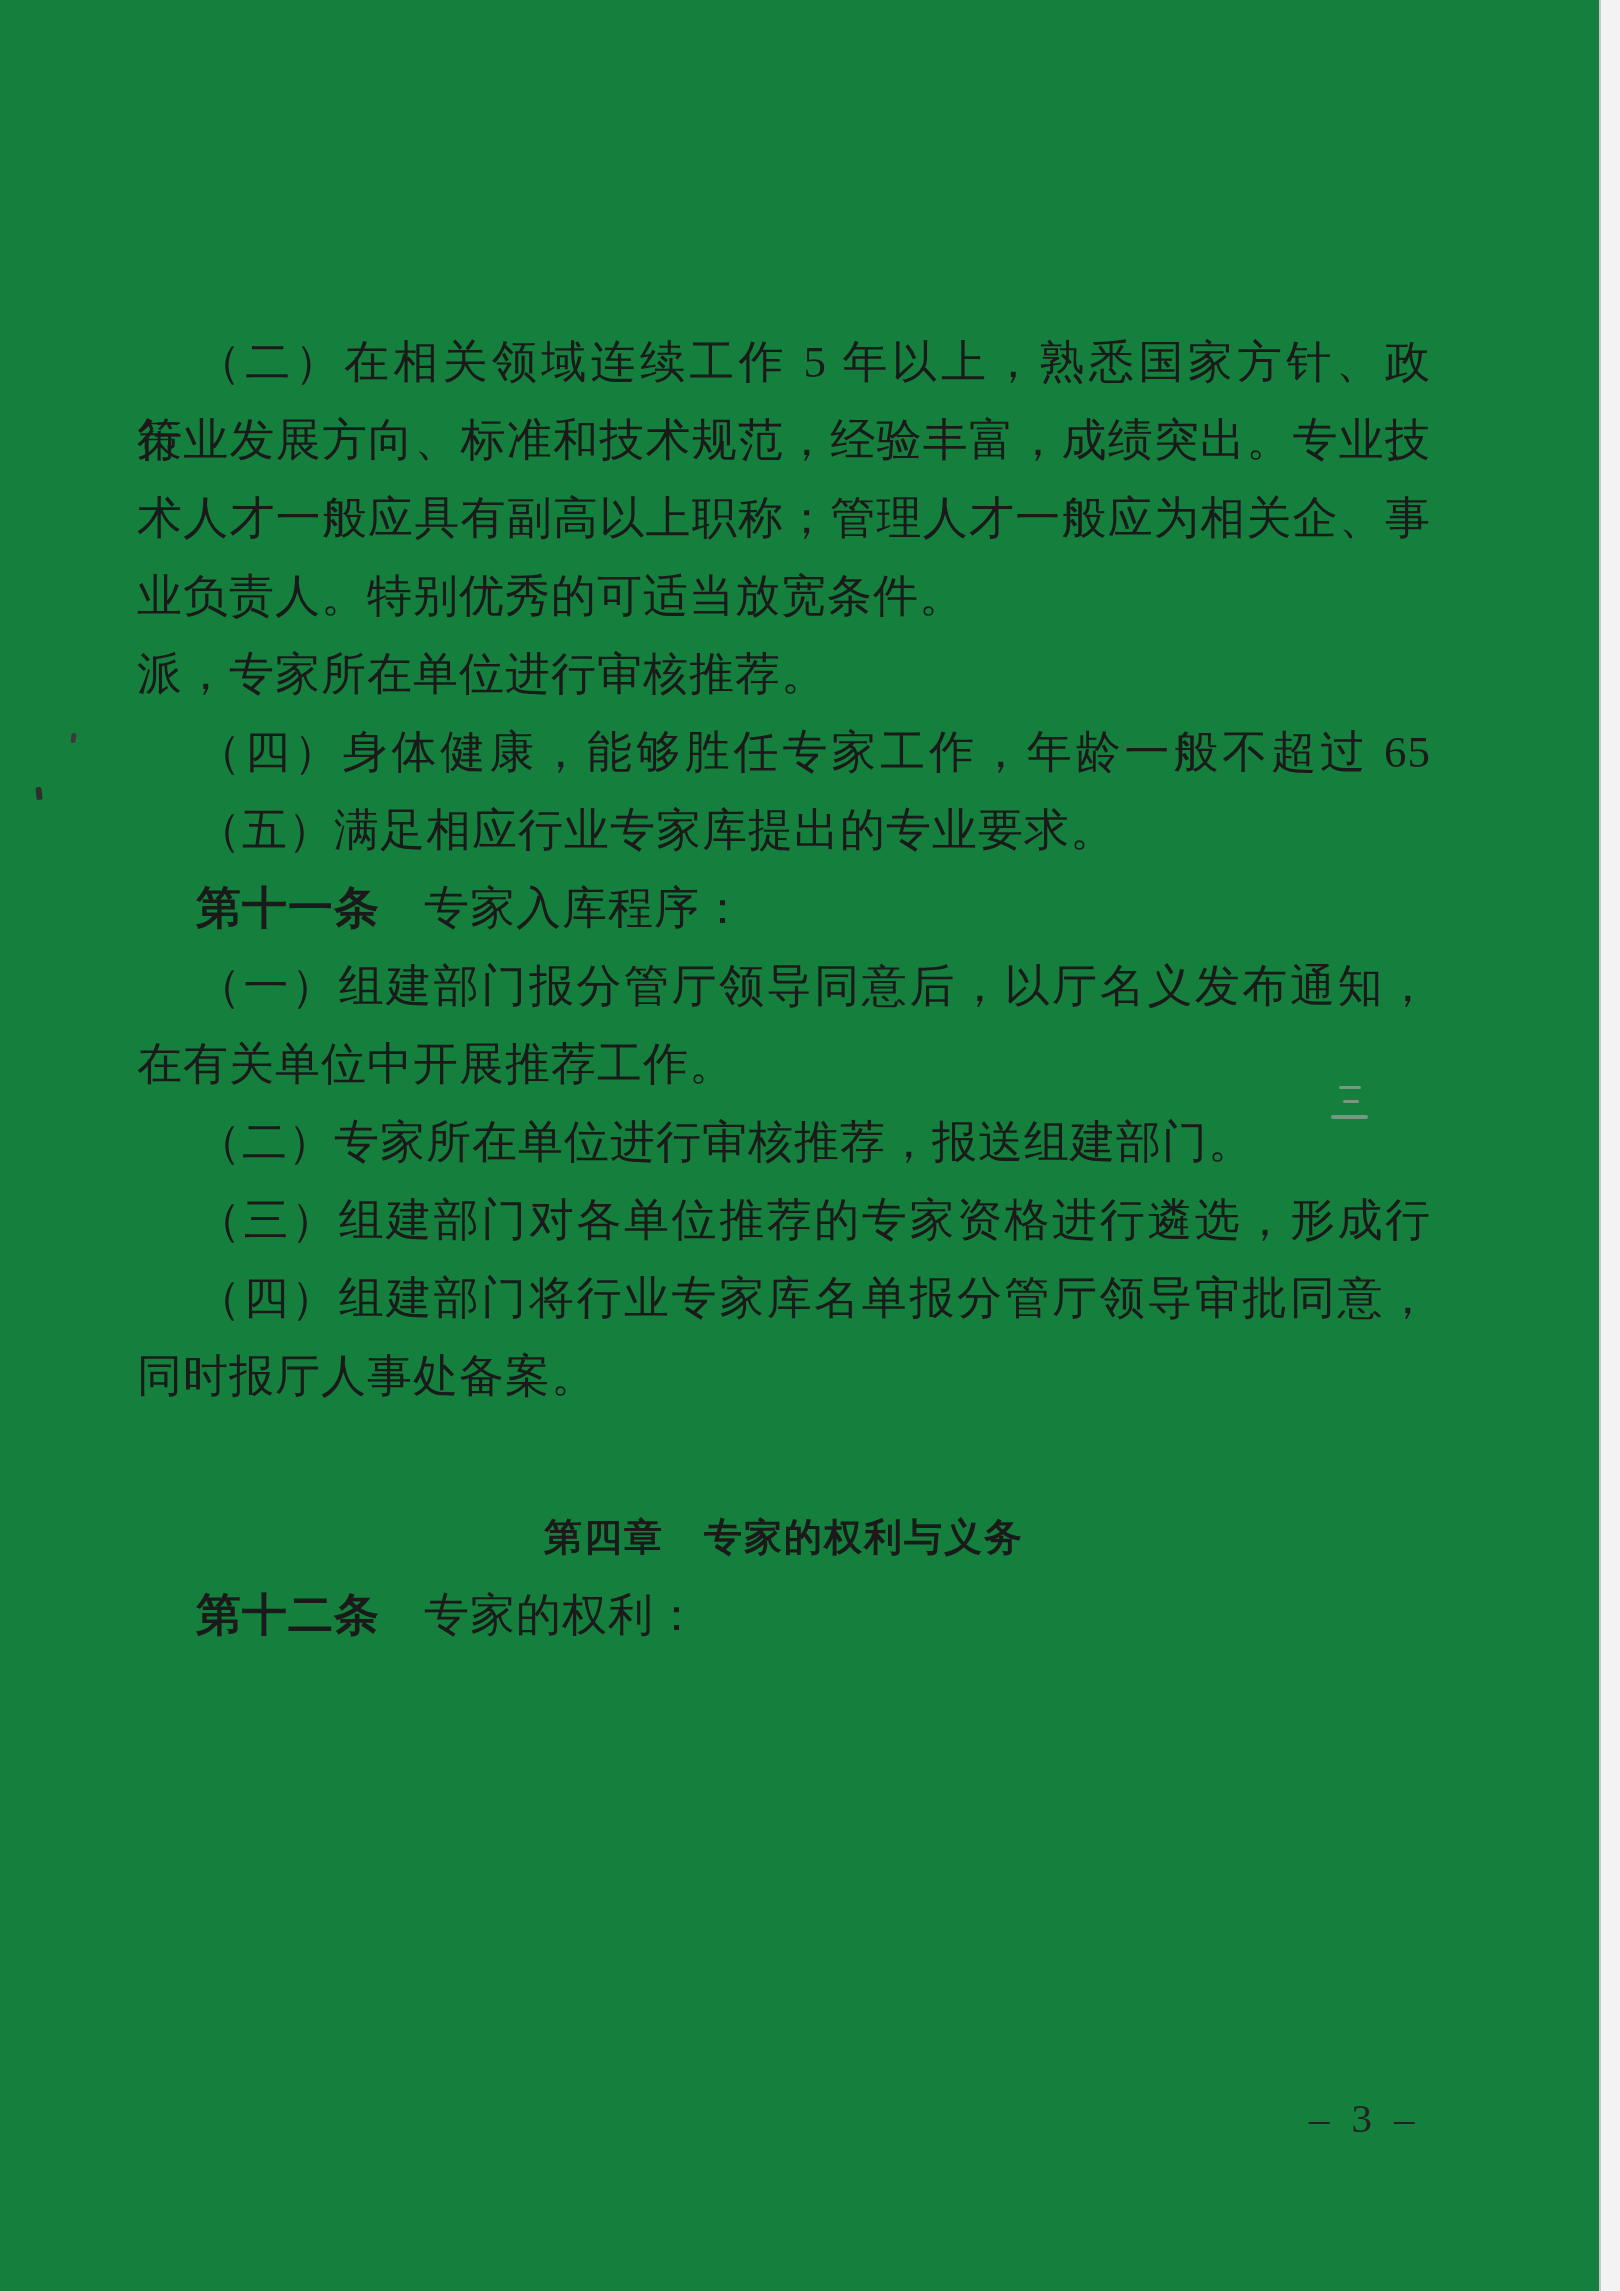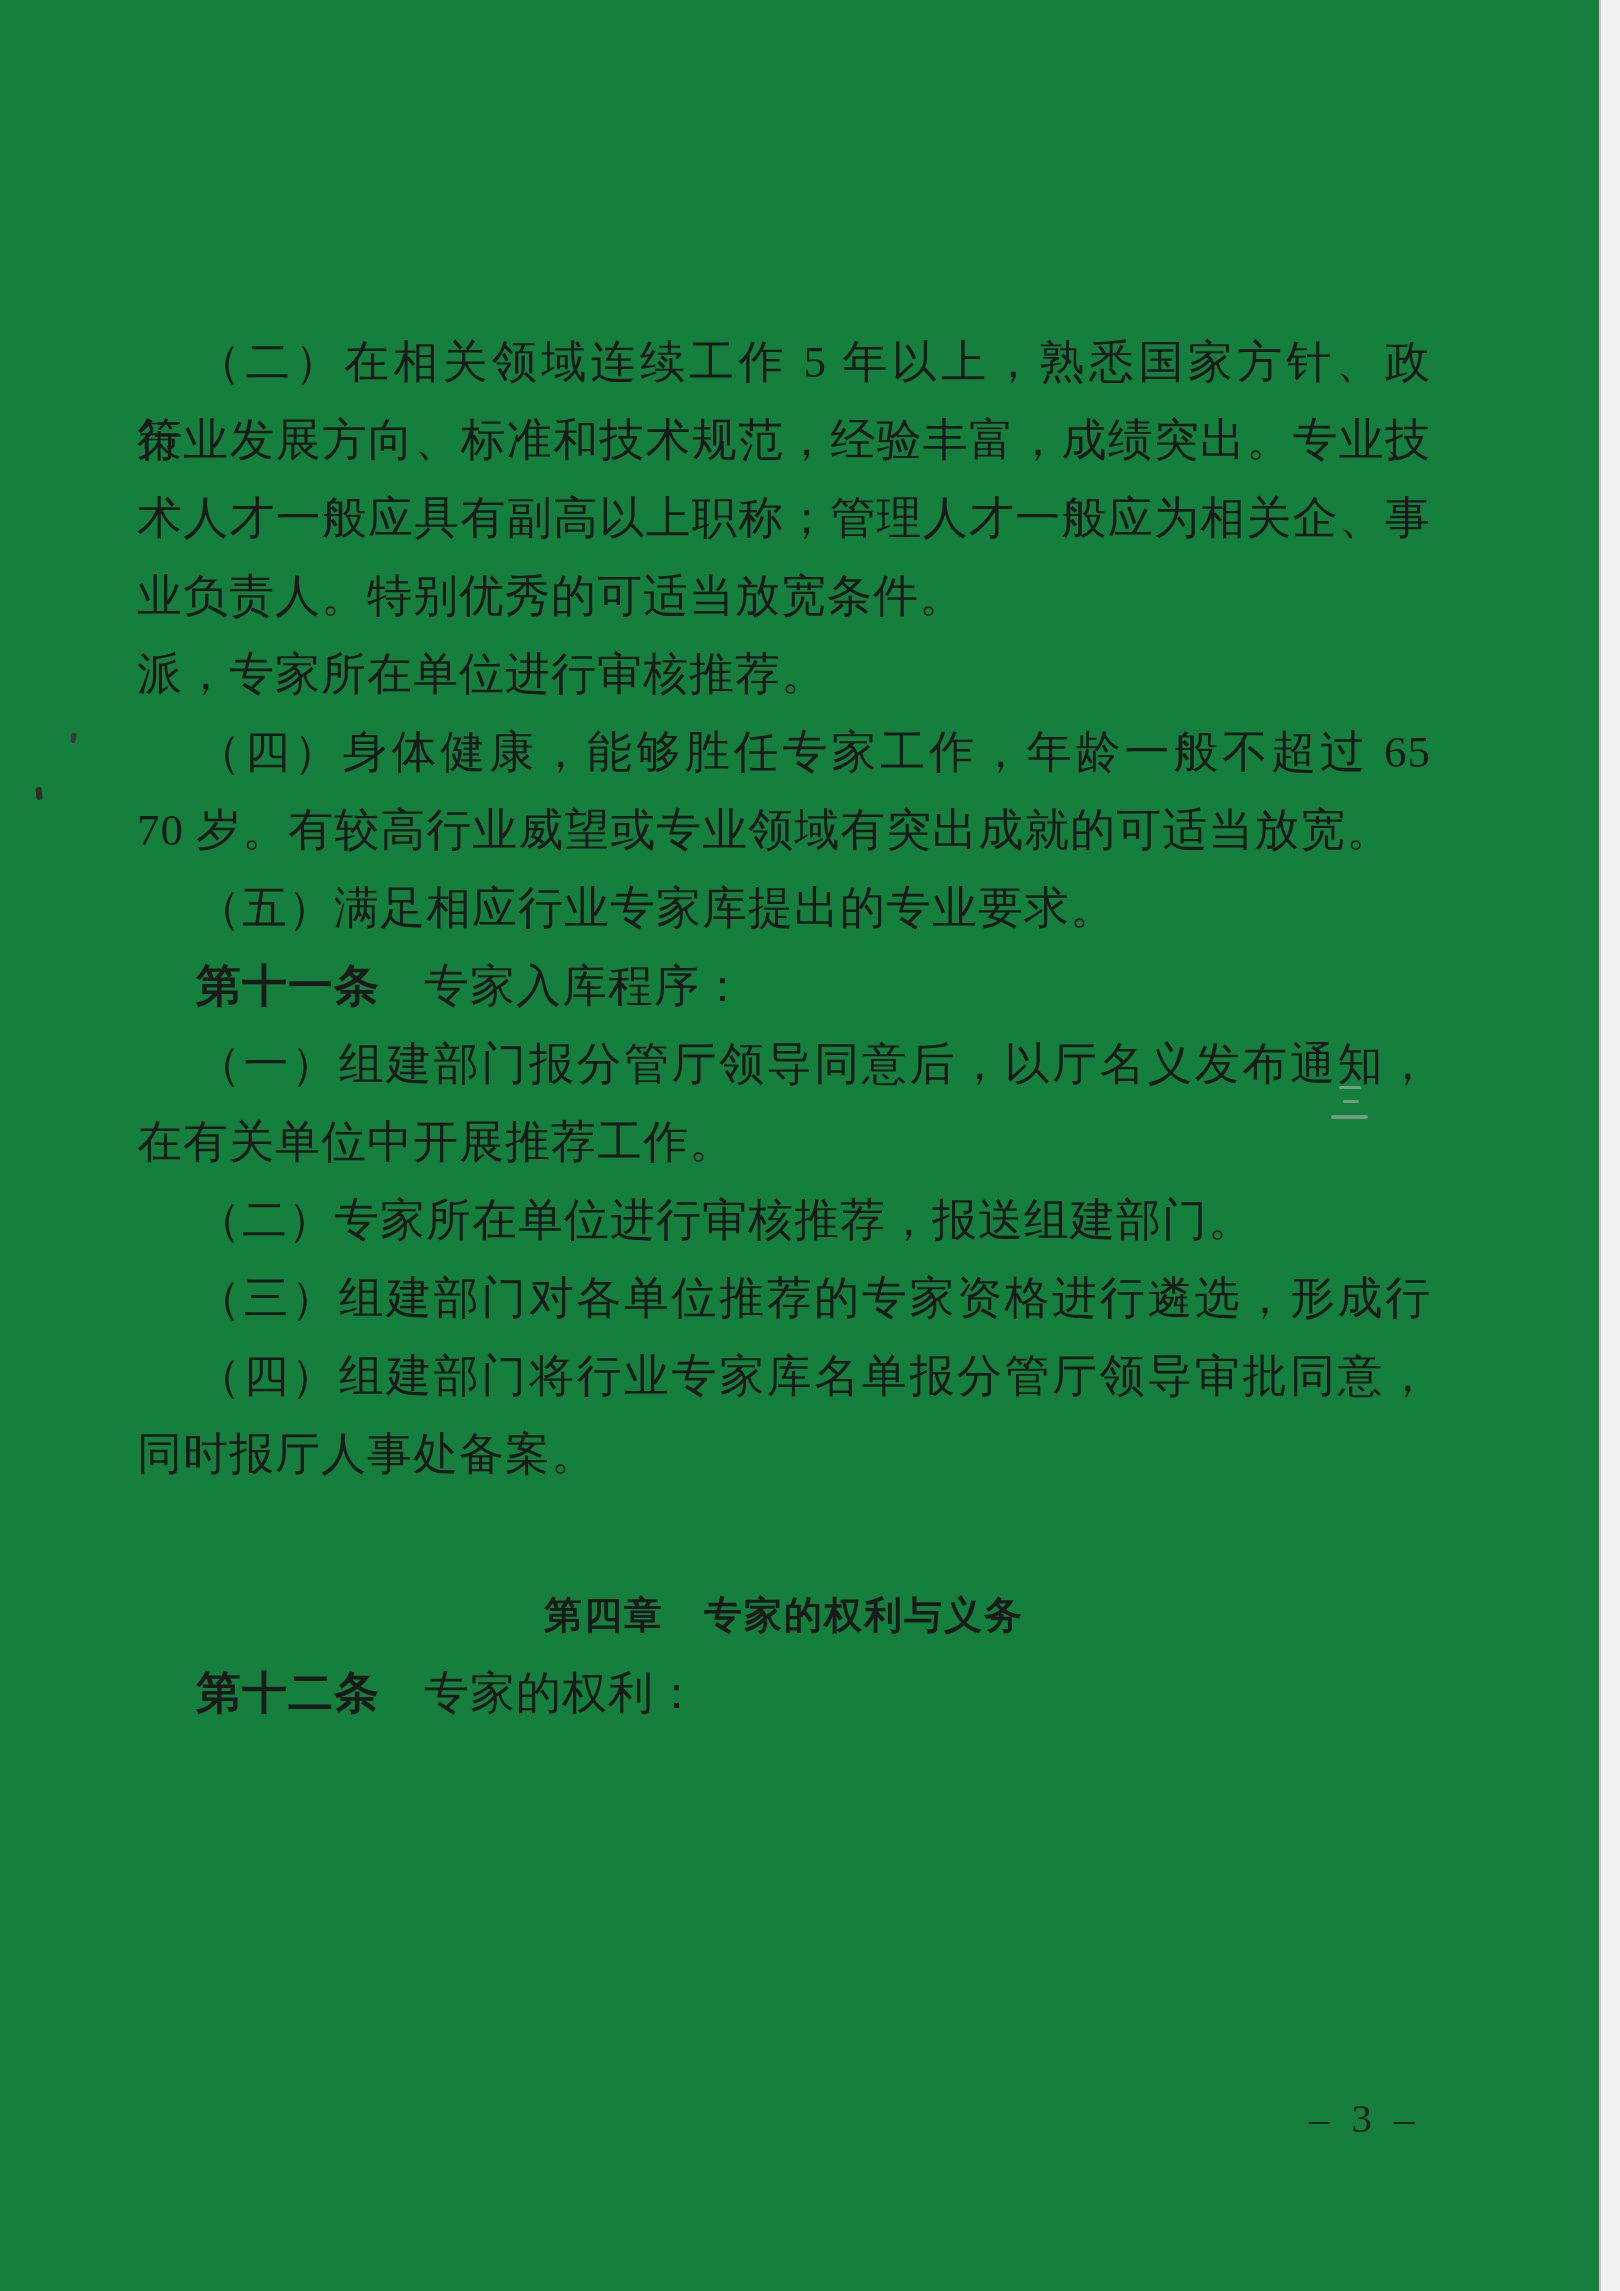--- a/index.html
+++ b/index.html
@@ -75,21 +75,20 @@
   <div class="scan-strip"></div>
   <div class="scan-line"></div>
 
   <div class="doc-body" id="doc-body">
       <div class="line indent fill">（二）在相关领域连续工作 5 年以上，熟悉国家方针、政策、</div>
       <div class="line fill">行业发展方向、标准和技术规范，经验丰富，成绩突出。专业技</div>
       <div class="line fill">术人才一般应具有副高以上职称；管理人才一般应为相关企、事</div>
       <div class="line">业负责人。特别优秀的可适当放宽条件。</div>
       <div class="line">派，专家所在单位进行审核推荐。</div>
       <div class="line indent fill">（四）身体健康，能够胜任专家工作，年龄一般不超过 65</div>
-      <div class="line">70 岁。有较高行业威望或专业领域有突出成就的可适当放宽。</div>
       <div class="line indent">（五）满足相应行业专家库提出的专业要求。</div>
       <div class="line indent"><span class="article-prefix">第十一条</span><span>专家入库程序：</span></div>
       <div class="line indent fill">（一）组建部门报分管厅领导同意后，以厅名义发布通知，</div>
       <div class="line">在有关单位中开展推荐工作。</div>
       <div class="line indent">（二）专家所在单位进行审核推荐，报送组建部门。</div>
       <div class="line indent fill">（三）组建部门对各单位推荐的专家资格进行遴选，形成行</div>
       <div class="line indent fill">（四）组建部门将行业专家库名单报分管厅领导审批同意，</div>
       <div class="line">同时报厅人事处备案。</div>
       <div class="chapter">第四章　专家的权利与义务</div>
       <div class="line indent"><span class="article-prefix">第十二条</span><span>专家的权利：</span></div>

